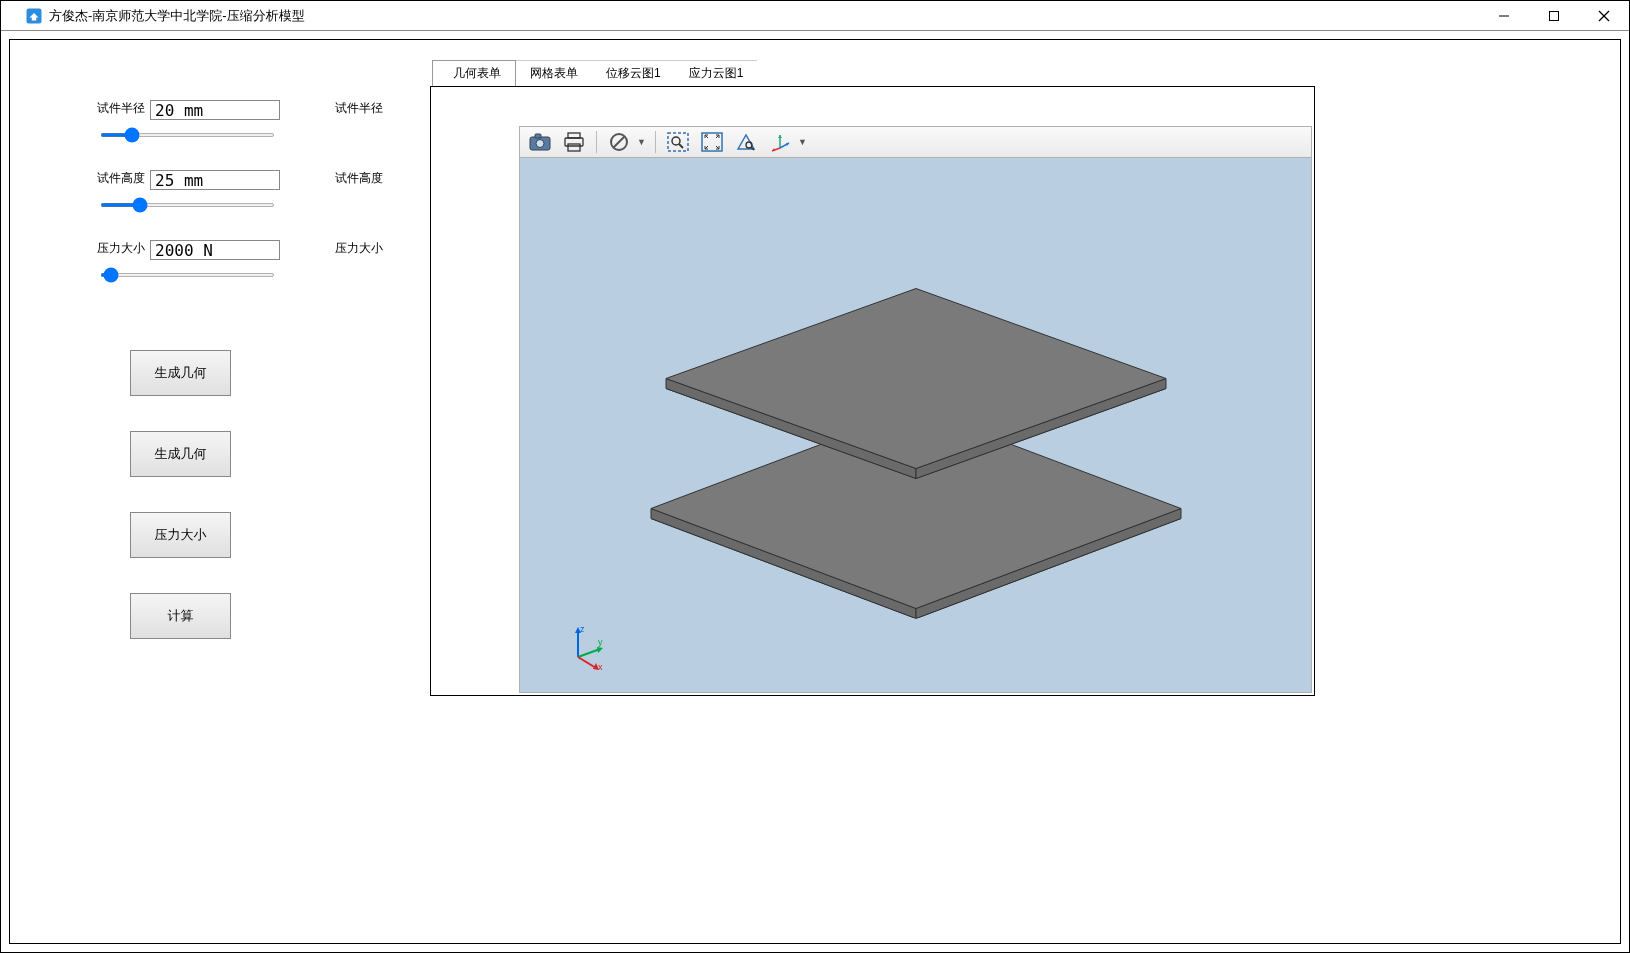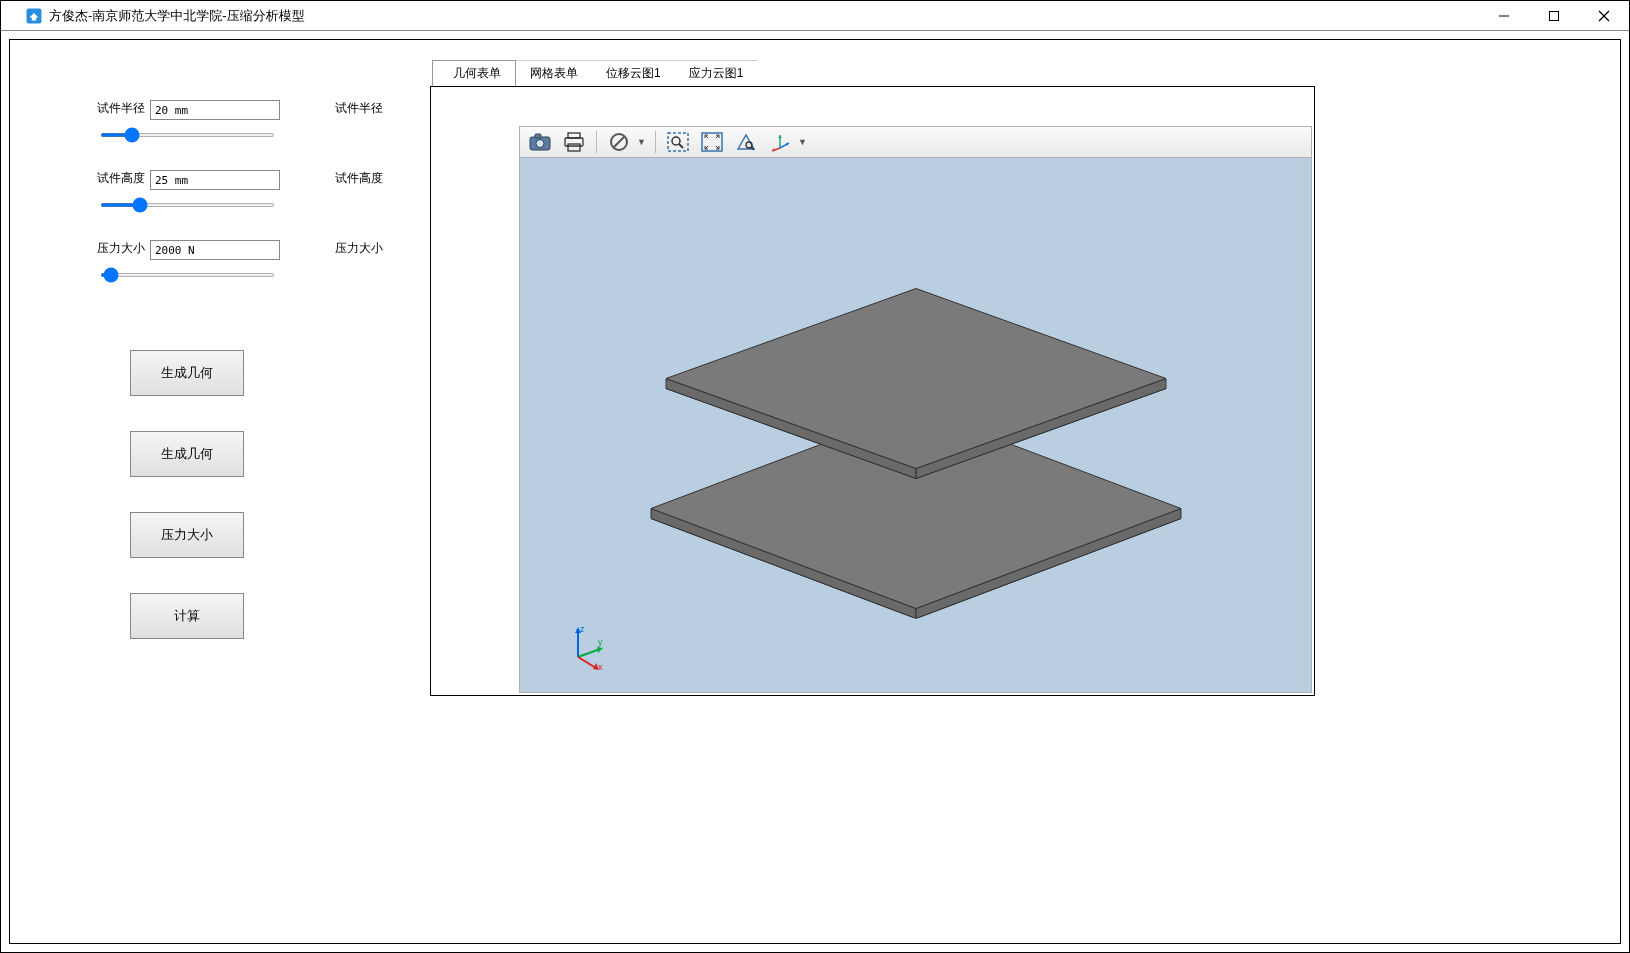--- a/index.html
+++ b/index.html
@@ -67,37 +67,37 @@
       width: 55px;
       text-align: right;
       margin-right: 5px;
     }
     .param-row input[type="text"] {
       width: 130px;
       height: 20px;
       border: 1px solid #888;
       padding: 1px 4px;
       font-family: monospace;
-      font-size: 11px;
+      font-size: 16px;
     }
     .param-row .right-label {
       margin-left: 55px;
     }
     .slider-wrap {
       margin-left: 10px;
       margin-bottom: 30px;
       width: 175px;
     }
     .slider-wrap input[type="range"] {
       width: 100%;
       height: 4px;
     }
     .action-btn {
       display: block;
-      width: 114px;
+      width: 101px;
       height: 46px;
       margin: 4px 0 35px 40px;
       background: linear-gradient(#f5f5f5, #e0e0e0);
       border: 1px solid #888;
       font-size: 13px;
       cursor: pointer;
     }
     .viewer-area {
       flex: 1;
     }

